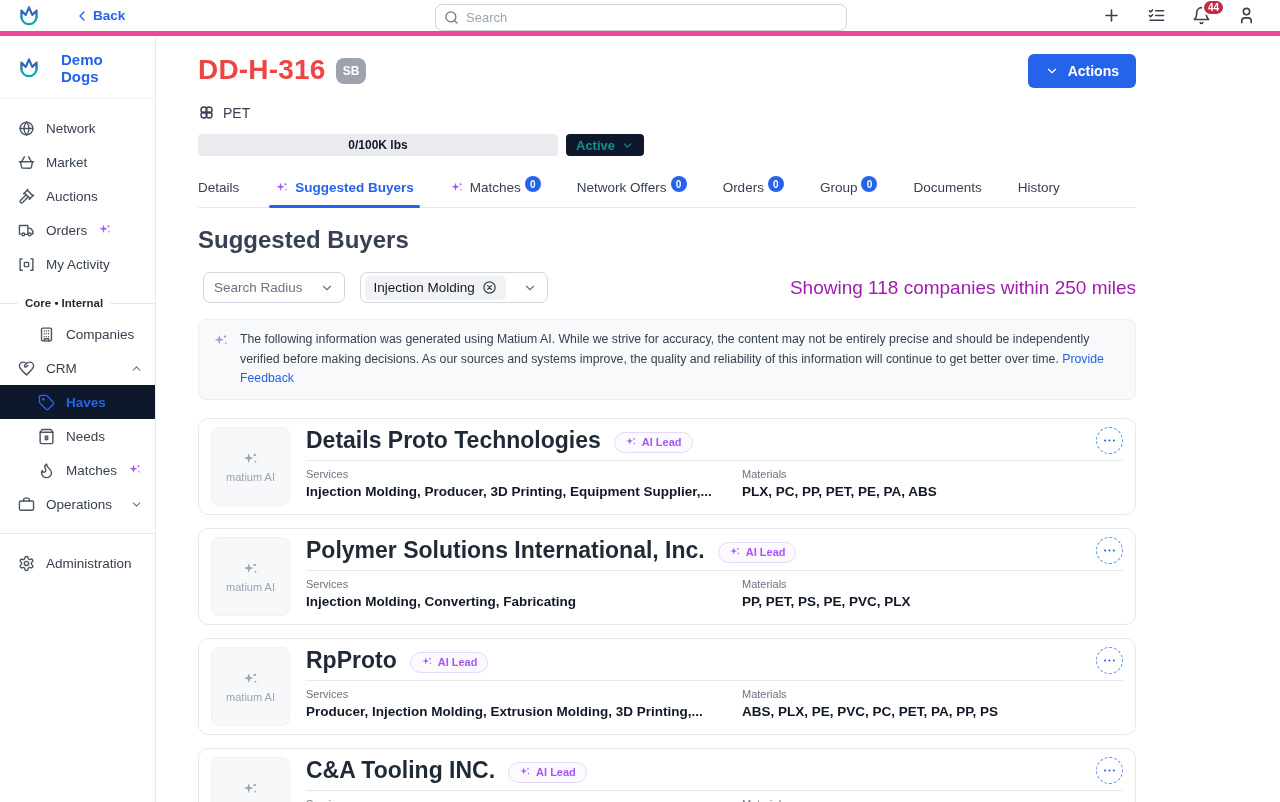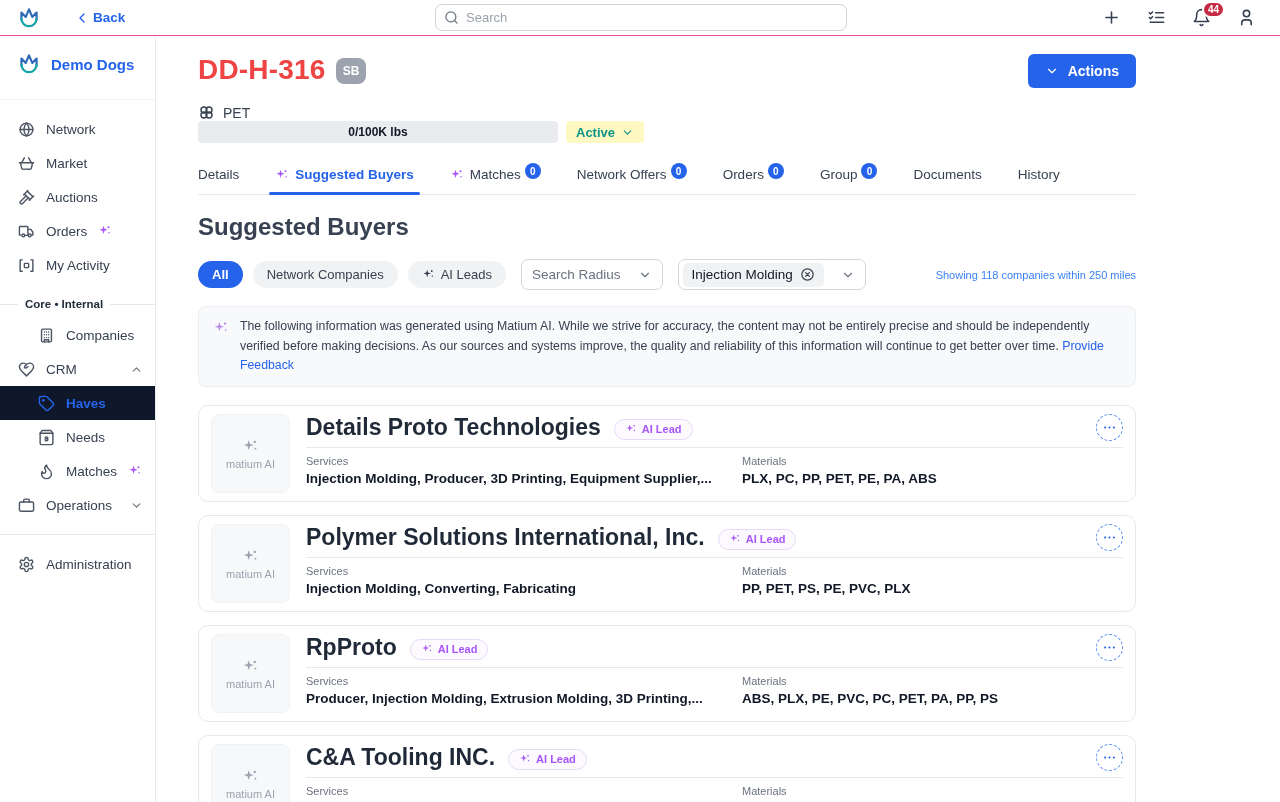--- a/index.html
+++ b/index.html
@@ -3,36 +3,36 @@
 <meta charset="utf-8">
 <style>
   * { box-sizing: border-box; margin: 0; padding: 0; }
   html,body { width:1280px; height:802px; overflow:hidden; background:#fff;
     font-family:"Liberation Sans", sans-serif; color:#374151; }
 
   [data-icon]{ display:inline-block; flex:none; }
   [data-icon] svg{ width:100%; height:100%; display:block; }
 
   
-  .topbar{ height:36px; display:flex; align-items:center; border-bottom:1px solid #ec4899; position:relative; background:#fff; }
+  .topbar{ height:36px; display:flex; align-items:center; border-bottom:5px solid #ec4899; position:relative; background:#fff; }
   .tb-logo{ width:26px; height:26px; margin-left:16px; }
   .tb-back{ display:flex; align-items:center; gap:3px; margin-left:32px; color:#2563eb; font-size:13.5px; font-weight:600; cursor:pointer; }
   .tb-back .bchev{ width:16px; height:16px; }
   .tb-search{ position:absolute; left:435px; top:4px; width:412px; height:27px; }
   .tb-search input{ width:100%; height:100%; border:1px solid #cfd4da; border-radius:7px; padding:0 2px 0 30px; font-size:13px; color:#374151; outline:none; font-family:inherit; }
   .tb-search input::placeholder{ color:#9ca3af; }
   .tb-search .sicon{ position:absolute; left:9px; top:6px; width:15px; height:15px; color:#6b7280; }
   .tb-icons{ margin-left:auto; display:flex; align-items:center; gap:26px; margin-right:24px; }
   .tb-ic{ width:19px; height:19px; color:#374151; cursor:pointer; position:relative; }
   .bell-wrap{ position:relative; }
   .notif-badge{ position:absolute; top:-7px; left:10px; background:#c62a42; color:#fff; border:2px solid #fff; border-radius:9px; font-size:10px; font-weight:700; padding:1px 4px; line-height:1.1; }
 
   
   .sidebar{ position:fixed; top:37px; left:0; bottom:0; width:156px; border-right:1px solid #e7e9ec; background:#fff; }
-  .sb-org{ display:flex; align-items:center; gap:9px; padding:14px 16px 22px; border-bottom:1px solid #f1f3f5; cursor:pointer; }
+  .sb-org{ display:flex; align-items:center; gap:19px; padding:14px 16px 13px; border-bottom:1px solid #f1f3f5; cursor:pointer; }
   .sb-org-logo{ width:26px; height:26px; }
   .sb-org-name{ color:#2563eb; font-weight:700; font-size:15px; }
   .nav{ padding-top:12px; }
   .nav-item{ display:flex; align-items:center; gap:11px; height:34px; padding:0 12px 0 18px; font-size:13.5px; color:#374151; cursor:pointer; }
   .nav-item.indent{ padding-left:38px; }
   .nav-item.active{ background:#0f172a; color:#2563eb; font-weight:700; }
   .nav-item.active .nav-icon{ color:#2563eb; }
   .nav-icon{ width:17px; height:17px; color:#4b5563; }
   .nav-spark{ width:14px; height:14px; color:#a855f7; }
   .nav-chev{ width:13px; height:13px; color:#6b7280; margin-left:auto; }
@@ -44,23 +44,23 @@
   
   .main{ margin-left:156px; padding:18px 0 0 42px; width:1124px; }
   .content{ width:938px; }
   .header-row{ display:flex; align-items:flex-start; }
   h1{ font-size:28px; font-weight:600; color:#ef4444; letter-spacing:.2px; }
   .sb-badge{ background:#9ca3af; color:#fff; font-size:12px; font-weight:700; border-radius:8px; padding:6px 7px; margin-left:10px; margin-top:4px; }
   .actions-btn{ margin-left:auto; background:#2563eb; color:#fff; display:flex; align-items:center; gap:9px; height:34px; padding:0 17px; border-radius:6px; font-size:14px; font-weight:600; cursor:pointer; border:none; font-family:inherit; }
   .actions-btn .achev{ width:14px; height:14px; }
   .pet-row{ display:flex; align-items:center; gap:8px; margin-top:16px; font-size:14px; color:#374151; }
   .pet-icon{ width:17px; height:17px; color:#374151; }
-  .progress-row{ display:flex; align-items:center; gap:8px; }
+  .progress-row{ display:flex; align-items:center; gap:8px; margin-top:13px; }
   .progress-bar{ width:360px; height:22px; background:#e9ebee; border-radius:4px; display:flex; align-items:center; justify-content:center; font-size:12px; font-weight:700; color:#111827; }
-  .status-pill{ height:22px; background:#fef9c3; border-radius:4px; display:flex; align-items:center; gap:6px; padding:0 10px; color:#0d9488; font-weight:700; font-size:13px; cursor:pointer; }
+  .status-pill{ height:22px; background:#0f172a; border-radius:4px; display:flex; align-items:center; gap:6px; padding:0 10px; color:#0d9488; font-weight:700; font-size:13px; cursor:pointer; }
   .status-pill .schev{ width:13px; height:13px; }
 
   .tabs{ display:flex; gap:36px; margin-top:17px; border-bottom:1px solid #e7e9ec; }
   .tab{ position:relative; display:flex; align-items:flex-start; gap:6px; padding:6px 0 11px; font-size:13.5px; color:#374151; cursor:pointer; }
   .tab .tlabel{ line-height:17px; }
   .tab.active{ color:#2563eb; font-weight:600; }
   .tab.active::after{ content:""; position:absolute; left:-6px; right:-6px; bottom:-1px; height:3px; background:#2563eb; border-radius:2px; }
   .tab-spark{ width:14px; height:14px; color:#a855f7; margin-top:2px; }
   .tab-count{ background:#2563eb; color:#fff; min-width:16px; height:16px; border-radius:8px; font-size:10px; font-weight:700; display:flex; align-items:center; justify-content:center; margin:-3px 0 0 -2px; }
 
@@ -68,21 +68,21 @@
 
   .filter-row{ display:flex; align-items:center; margin-top:18px; gap:10px; }
   .pill{ height:27px; padding:0 14px; border-radius:14px; background:#f1f2f4; display:flex; align-items:center; gap:6px; font-size:13px; color:#374151; cursor:pointer; }
   .pill.active{ background:#2563eb; color:#fff; font-weight:600; }
   .pill-spark{ width:13px; height:13px; color:#374151; }
   .dropdown{ height:31px; border:1px solid #d3d7dd; border-radius:7px; display:flex; align-items:center; padding:0 10px; gap:17px; margin-left:5px; cursor:pointer; background:#fff; }
   .dd-label{ color:#6b7280; font-size:13.5px; }
   .dd-chev{ width:14px; height:14px; color:#6b7280; }
   .chip{ background:#f1f2f4; border-radius:5px; height:24px; display:flex; align-items:center; gap:7px; padding:0 9px; font-size:13.5px; color:#111827; }
   .chip-x{ width:15px; height:15px; color:#374151; cursor:pointer; }
-  .results{ margin-left:auto; font-size:11px; color:#3b82f6; }
+  .results{ margin-left:auto; font-size:19px; color:#a21caf; }
 
   .disclaimer{ margin-top:16px; background:#f8f9fb; border:1px solid #eceef1; border-radius:8px; padding:10px 14px; display:flex; gap:11px; }
   .disc-spark{ width:16px; height:16px; color:#b98cea; margin-top:3px; }
   .disc-text{ font-size:12.3px; color:#374151; line-height:1.6; }
   .disc-link{ color:#2563eb; cursor:pointer; }
 
   .cards{ margin-top:18px; }
   .card{ border:1px solid #e7e9ec; border-radius:10px; padding:8px 12px; display:flex; gap:16px; margin-bottom:13px; background:#fff; }
   .thumb{ width:79px; height:79px; background:#f7f8fa; border:1px solid #f1f2f4; border-radius:8px; display:flex; flex-direction:column; align-items:center; justify-content:center; gap:3px; }
   .thumb-spark{ width:17px; height:17px; color:#9ca3af; }
@@ -437,40 +437,20 @@
         <div class="tab">
 
       <span class="tlabel">History</span>
 
     </div>
       </div>
 
   <h2>Suggested Buyers</h2>
 
   <div class="filter-row">
-    <span id="pills" style="display:flex;gap:10px">
-          <span class="pill active">
-
-      <span>All</span>
-    </span>
-          <span class="pill">
-
-      <span>Network Companies</span>
-    </span>
-          <span class="pill">
-      <span class="pill-spark" data-icon="sparkle">
-              <svg viewBox="0 0 24 24" fill="none" stroke="currentColor" stroke-width="2" stroke-linecap="round" stroke-linejoin="round">
-                <path fill="currentColor" stroke="none" d="M9.5 3l1.7 5.3L16.5 10l-5.3 1.7L9.5 17l-1.7-5.3L2.5 10l5.3-1.7z"></path>
-                <circle fill="currentColor" stroke="none" cx="18" cy="5.5" r="1.7"></circle>
-                <circle fill="currentColor" stroke="none" cx="19" cy="15" r="1.3"></circle>
-              </svg>
-            </span>
-      <span>AI Leads</span>
-    </span>
-        </span>
     <div class="dropdown">
       <span class="dd-label">Search Radius</span>
       <span class="dd-chev" data-icon="chevDown">
             <svg viewBox="0 0 24 24" fill="none" stroke="currentColor" stroke-width="2" stroke-linecap="round" stroke-linejoin="round">
               <path d="m6 9 6 6 6-6"></path>
             </svg>
           </span>
     </div>
     <div class="dropdown" style="padding:0 10px 0 4px">
       <span class="chip">

